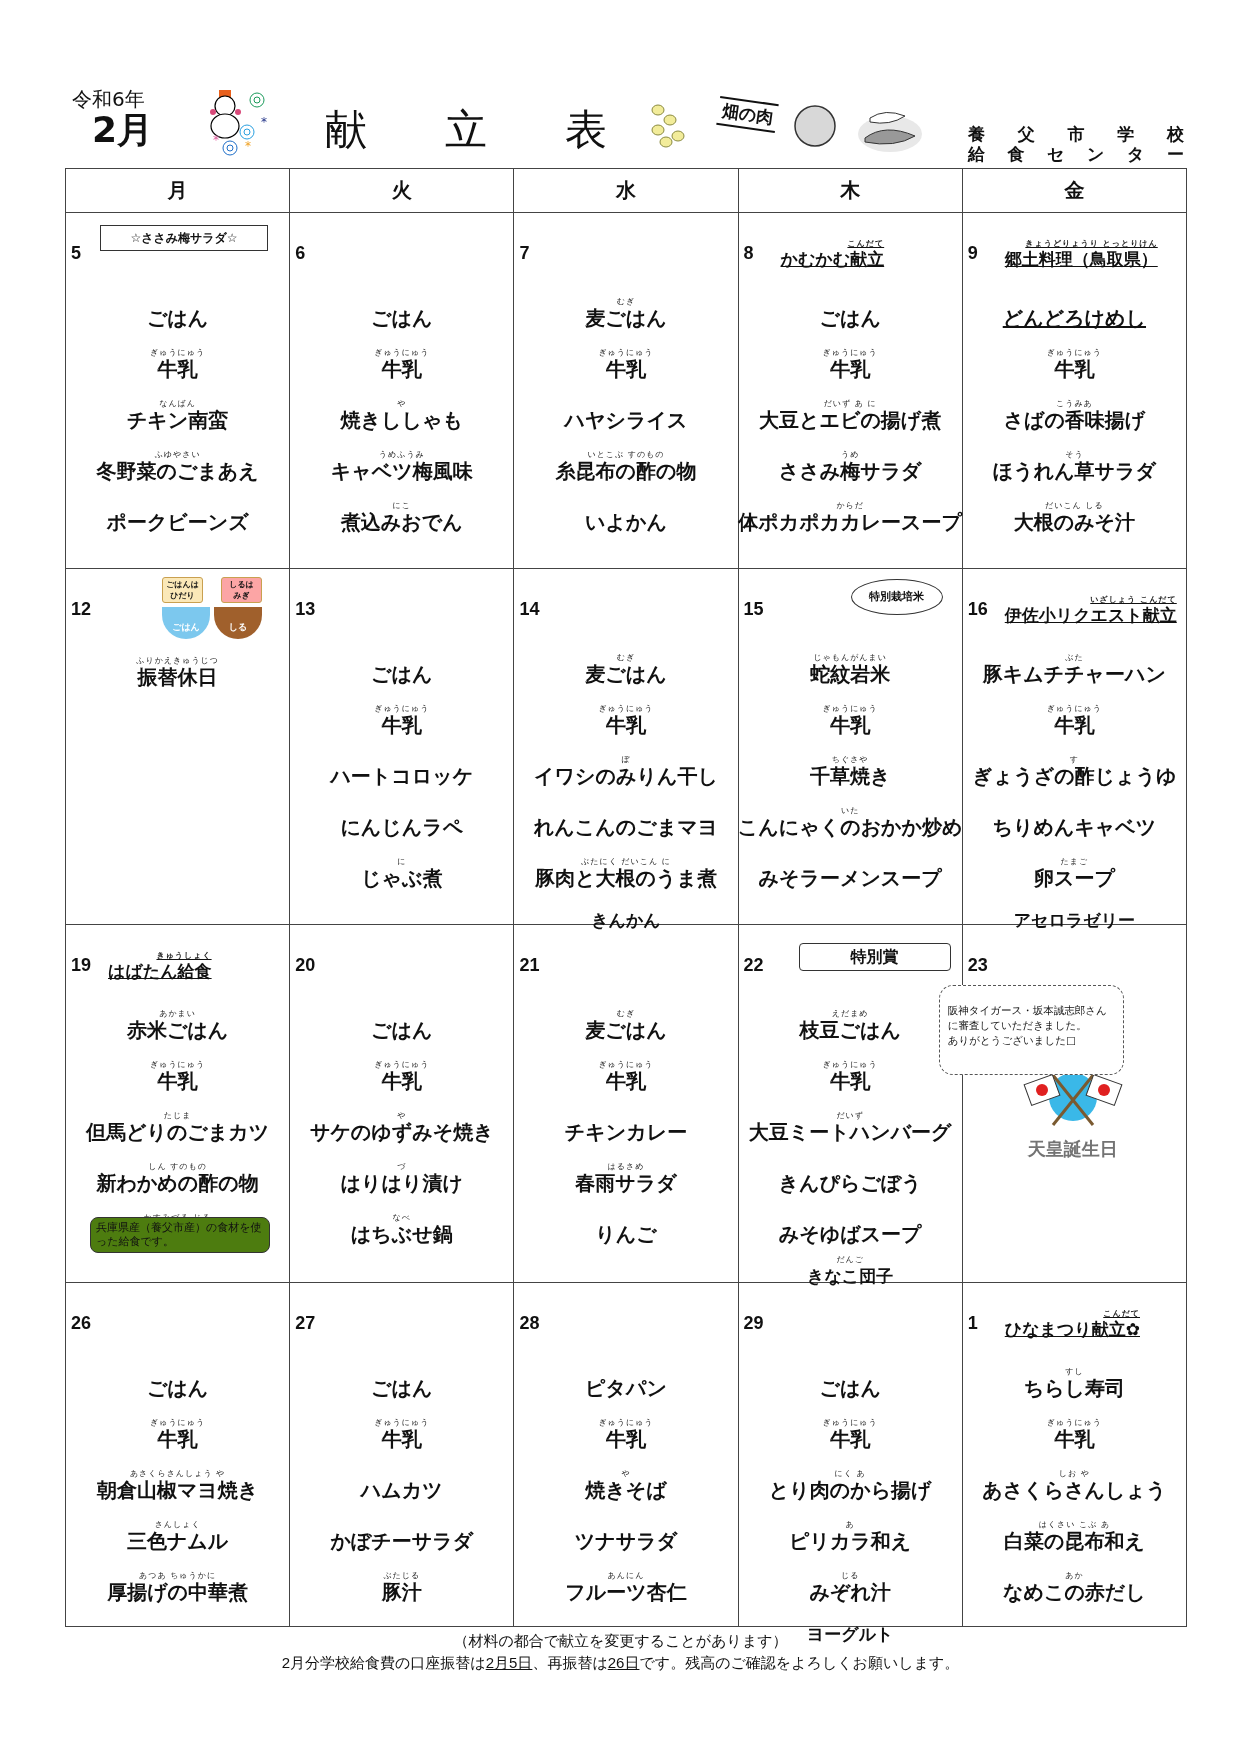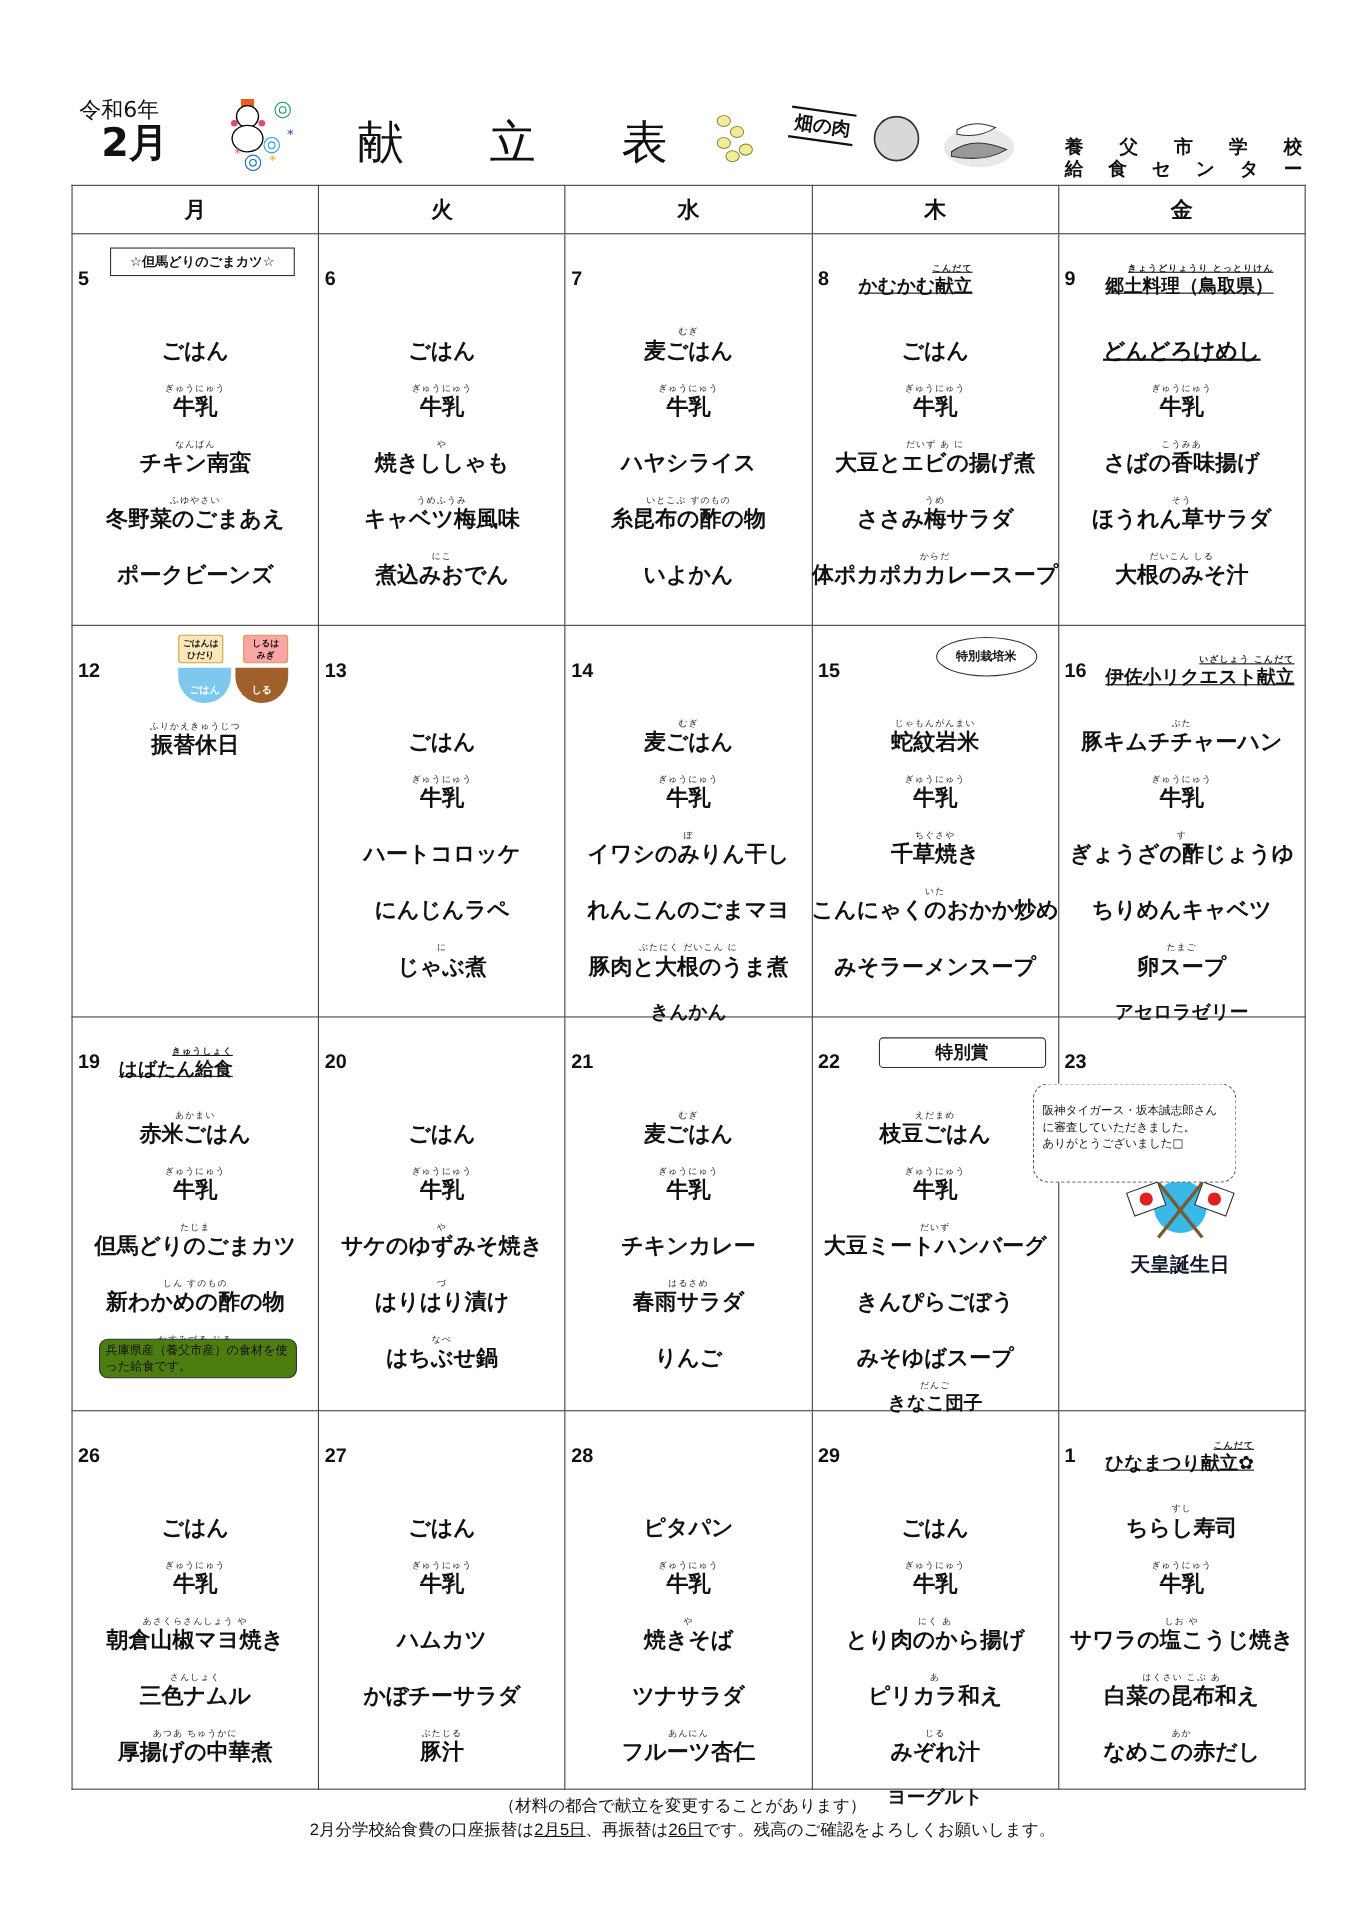--- a/index.html
+++ b/index.html
@@ -25,21 +25,21 @@
   .food.small { font-size: 17px; }
   .food.ul { text-decoration: underline; }
   .happy { position: absolute; left: 34px; top: 12px; width: 168px; height: 26px; border: 1px solid #333; font-size: 12px; font-weight: bold; text-align: center; line-height: 24px; }
   .bubble { position: absolute; border: 1px solid #333; border-radius: 50%; font-size: 11px; font-weight: bold; text-align: center; }
   .note { position: absolute; border: 1px solid #333; border-radius: 8px; font-size: 11px; line-height: 14px; padding: 3px 5px; background: #4d7c0f; }
   .ribbon { position: absolute; left: 60px; top: 18px; width: 152px; height: 28px; border: 1.5px solid #333; border-radius: 4px; font-size: 16px; font-weight: bold; text-align: center; line-height: 26px; background: #fff; }
   .speech { position: absolute; left: -24px; top: 60px; width: 185px; height: 90px; border: 1px dashed #555; border-radius: 14px; font-size: 10.5px; line-height: 15px; padding: 17px 8px; background: #fff; z-index: 5; }
   .footer { position: absolute; left: 0; width: 1241px; text-align: center; font-size: 15px; font-family: "Liberation Sans", sans-serif; }
   .footer u { text-decoration: underline; }
   .emperor { position: absolute; left: 54px; top: 140px; width: 112px; text-align: center; }
-  .emperor .lbl { color: #0f172a; font-size: 18px; font-weight: bold; margin-top: 4px; }
+  .emperor .lbl { color: #737373; font-size: 18px; font-weight: bold; margin-top: 4px; }
 </style>
 </head>
 <body>
 
 <div class="header">
   <div class="era">令和6年</div>
   <div class="month">2月</div>
 
   <svg class="deco" style="left:205px;top:88px" width="80" height="78" viewBox="0 0 80 78">
     <rect x="14" y="2" width="12" height="8" fill="#e8601c"></rect>
@@ -113,21 +113,21 @@
       <th>火</th>
       <th>水</th>
       <th>木</th>
       <th>金</th>
     </tr>
   </thead>
   <tbody id="cal-body">
       <tr class="r1">
         <td>
           <span class="dn">5</span>
-          <div class="happy">☆但馬どりのごまカツ☆</div>
+          <div class="happy">☆ささみ梅サラダ☆</div>
           <div class="items">
             <div class="item">
           <div class="ruby"></div>
           <div class="food">ごはん</div>
         </div>
             <div class="item">
           <div class="ruby">ぎゅうにゅう</div>
           <div class="food">牛乳</div>
         </div>
             <div class="item">
@@ -623,21 +623,21 @@
             <div class="item">
           <div class="ruby">すし</div>
           <div class="food">ちらし寿司</div>
         </div>
             <div class="item">
           <div class="ruby">ぎゅうにゅう</div>
           <div class="food">牛乳</div>
         </div>
             <div class="item">
           <div class="ruby">しお や</div>
-          <div class="food">サワラの塩こうじ焼き</div>
+          <div class="food">あさくらさんしょう</div>
         </div>
             <div class="item">
           <div class="ruby">はくさい こぶ あ</div>
           <div class="food">白菜の昆布和え</div>
         </div>
             <div class="item">
           <div class="ruby">あか</div>
           <div class="food">なめこの赤だし</div>
         </div>
           </div>

